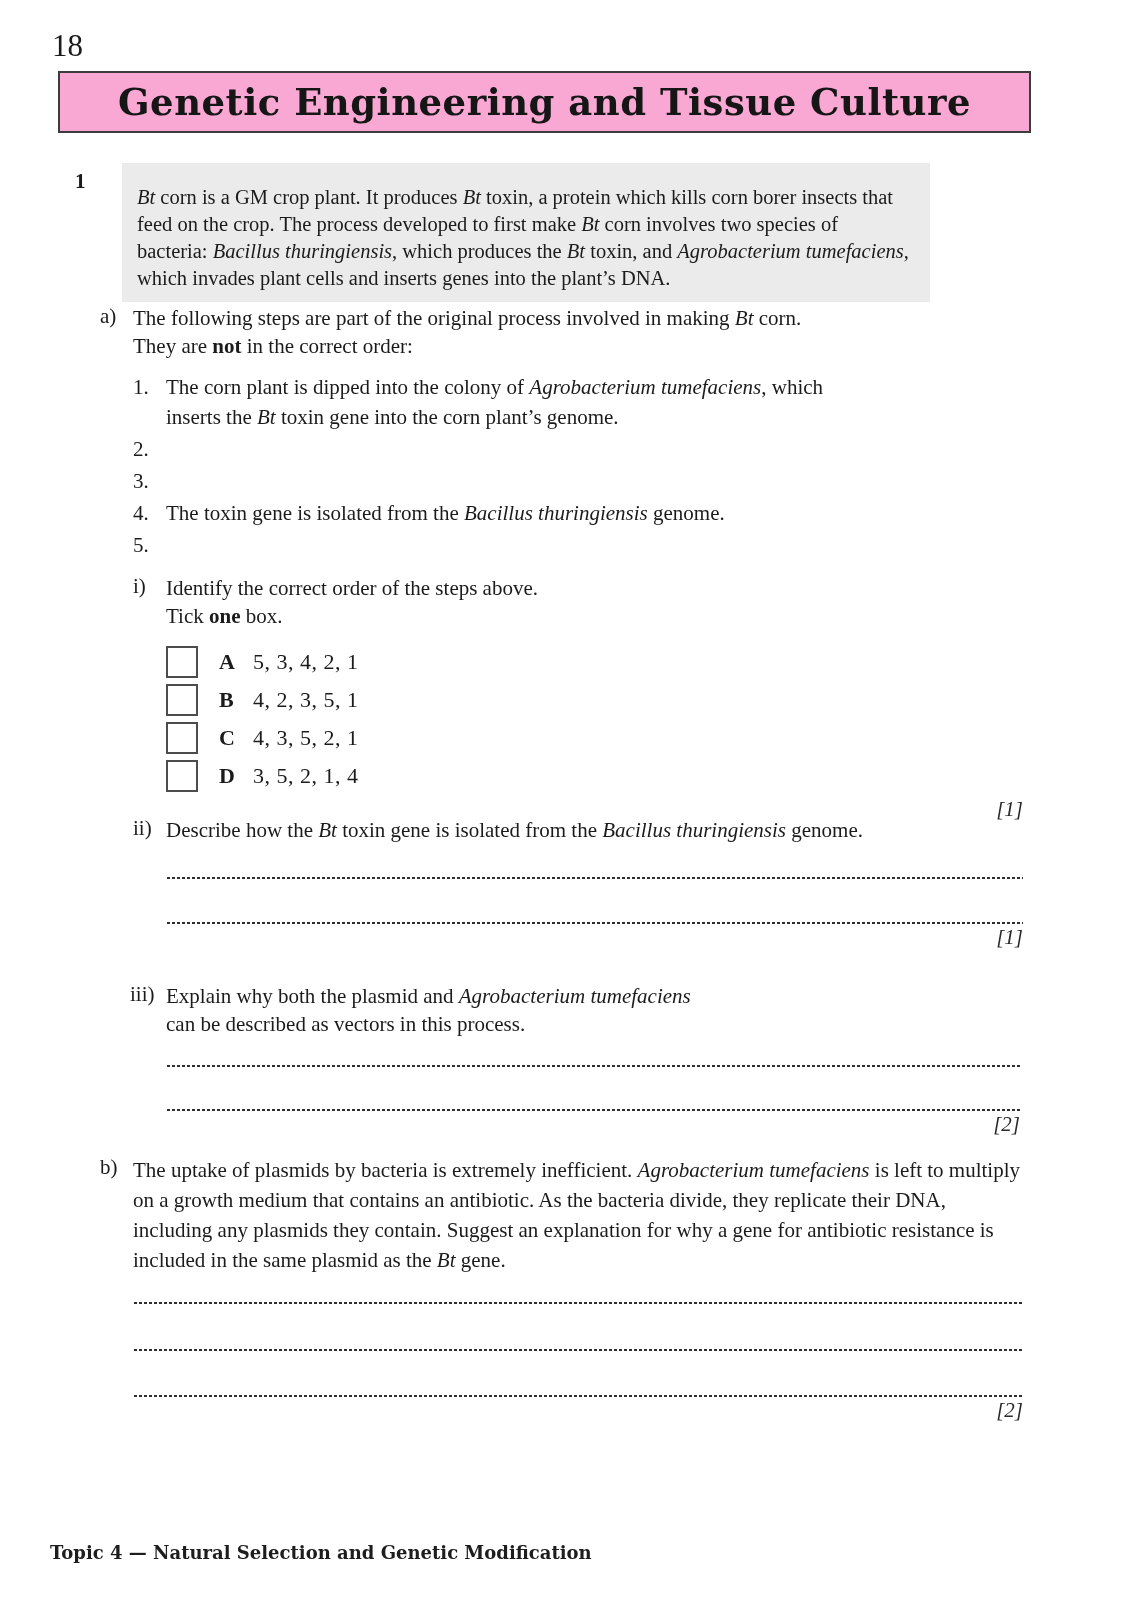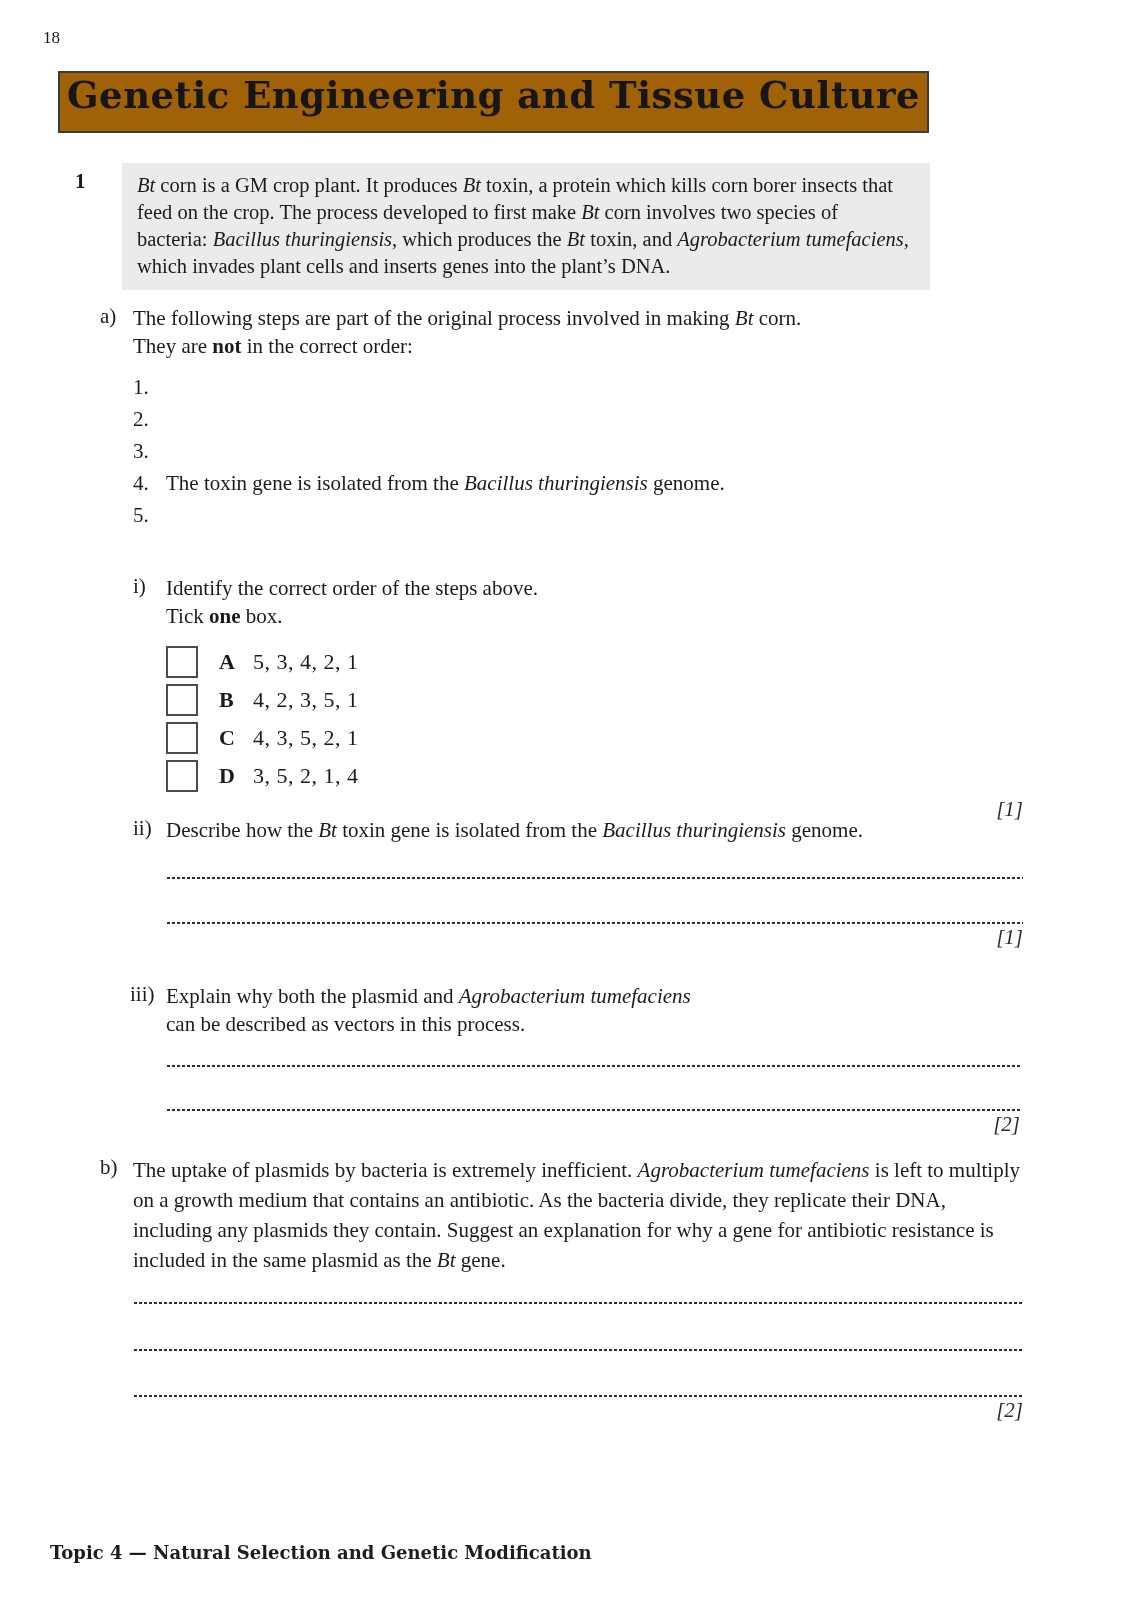--- a/index.html
+++ b/index.html
@@ -6,34 +6,34 @@
   html,body { background:#9a9a9a; }
   .page {
     position:relative;
     width:1131px; height:1600px;
     margin:0 auto;
     background:#ffffff;
     font-family:"Liberation Serif", serif;
     color:#1b1b1b;
     overflow:hidden;
   }
-  .page-number { position:absolute; top:28px; left:43px; font-size:17px; }
+  .page-number { position:absolute; top:28px; left:52px; font-size:31px; }
   .title-box {
-    position:absolute; top:71px; left:58px; width:871px; height:62px;
-    background:#a16207; border:2px solid #3c3c3c;
-    display:flex; align-items:flex-start; justify-content:center;
+    position:absolute; top:71px; left:58px; width:973px; height:62px;
+    background:#f9a8d4; border:2px solid #3c3c3c;
+    display:flex; align-items:center; justify-content:center;
   }
   .title-box h1 {
     font-family:"DejaVu Serif", serif; font-weight:700; font-size:37px;
     letter-spacing:0.5px; color:#161616;
   }
   .q-num { position:absolute; top:169px; left:75px; font-size:21px; font-weight:700; }
   .intro-box {
     position:absolute; top:163px; left:122px; width:808px;
-    background:#ebebeb; padding:9px 17px 10px 15px;
+    background:#ebebeb; padding:21px 17px 10px 15px;
     font-size:20.5px; line-height:27px;
   }
   .block { position:absolute; }
   .row-label { float:left; width:33px; font-size:21px; }
   .part-text { margin-left:33px; font-size:21px; line-height:28px; }
   .steps { left:133px; top:372px; width:890px; }
   .step { display:flex; line-height:30px; margin-bottom:2px; font-size:21px; }
   .step-num { width:33px; flex:none; }
   .step-text { max-width:700px; }
   .sub { width:890px; }
@@ -85,20 +85,21 @@
     <span class="row-label">a)</span>
     <div class="part-text">
       <p><span>The following steps are part of the original process involved in making </span><i>Bt</i><span> corn.</span></p>
       <p><span>They are </span><b>not</b><span> in the correct order:</span></p>
     </div>
   </div>
 
   <div class="block steps">
     <div class="step">
       <span class="step-num">1.</span>
+      <span class="step-text"><span>The corn plant is dipped into the colony of </span><i>Agrobacterium tumefaciens</i><span>, which inserts the </span><i>Bt</i><span> toxin gene into the corn plant’s genome.</span></span>
     </div>
     <div class="step">
       <span class="step-num">2.</span>
     </div>
     <div class="step">
       <span class="step-num">3.</span>
     </div>
     <div class="step">
       <span class="step-num">4.</span>
       <span class="step-text"><span>The toxin gene is isolated from the </span><i>Bacillus thuringiensis</i><span> genome.</span></span>

